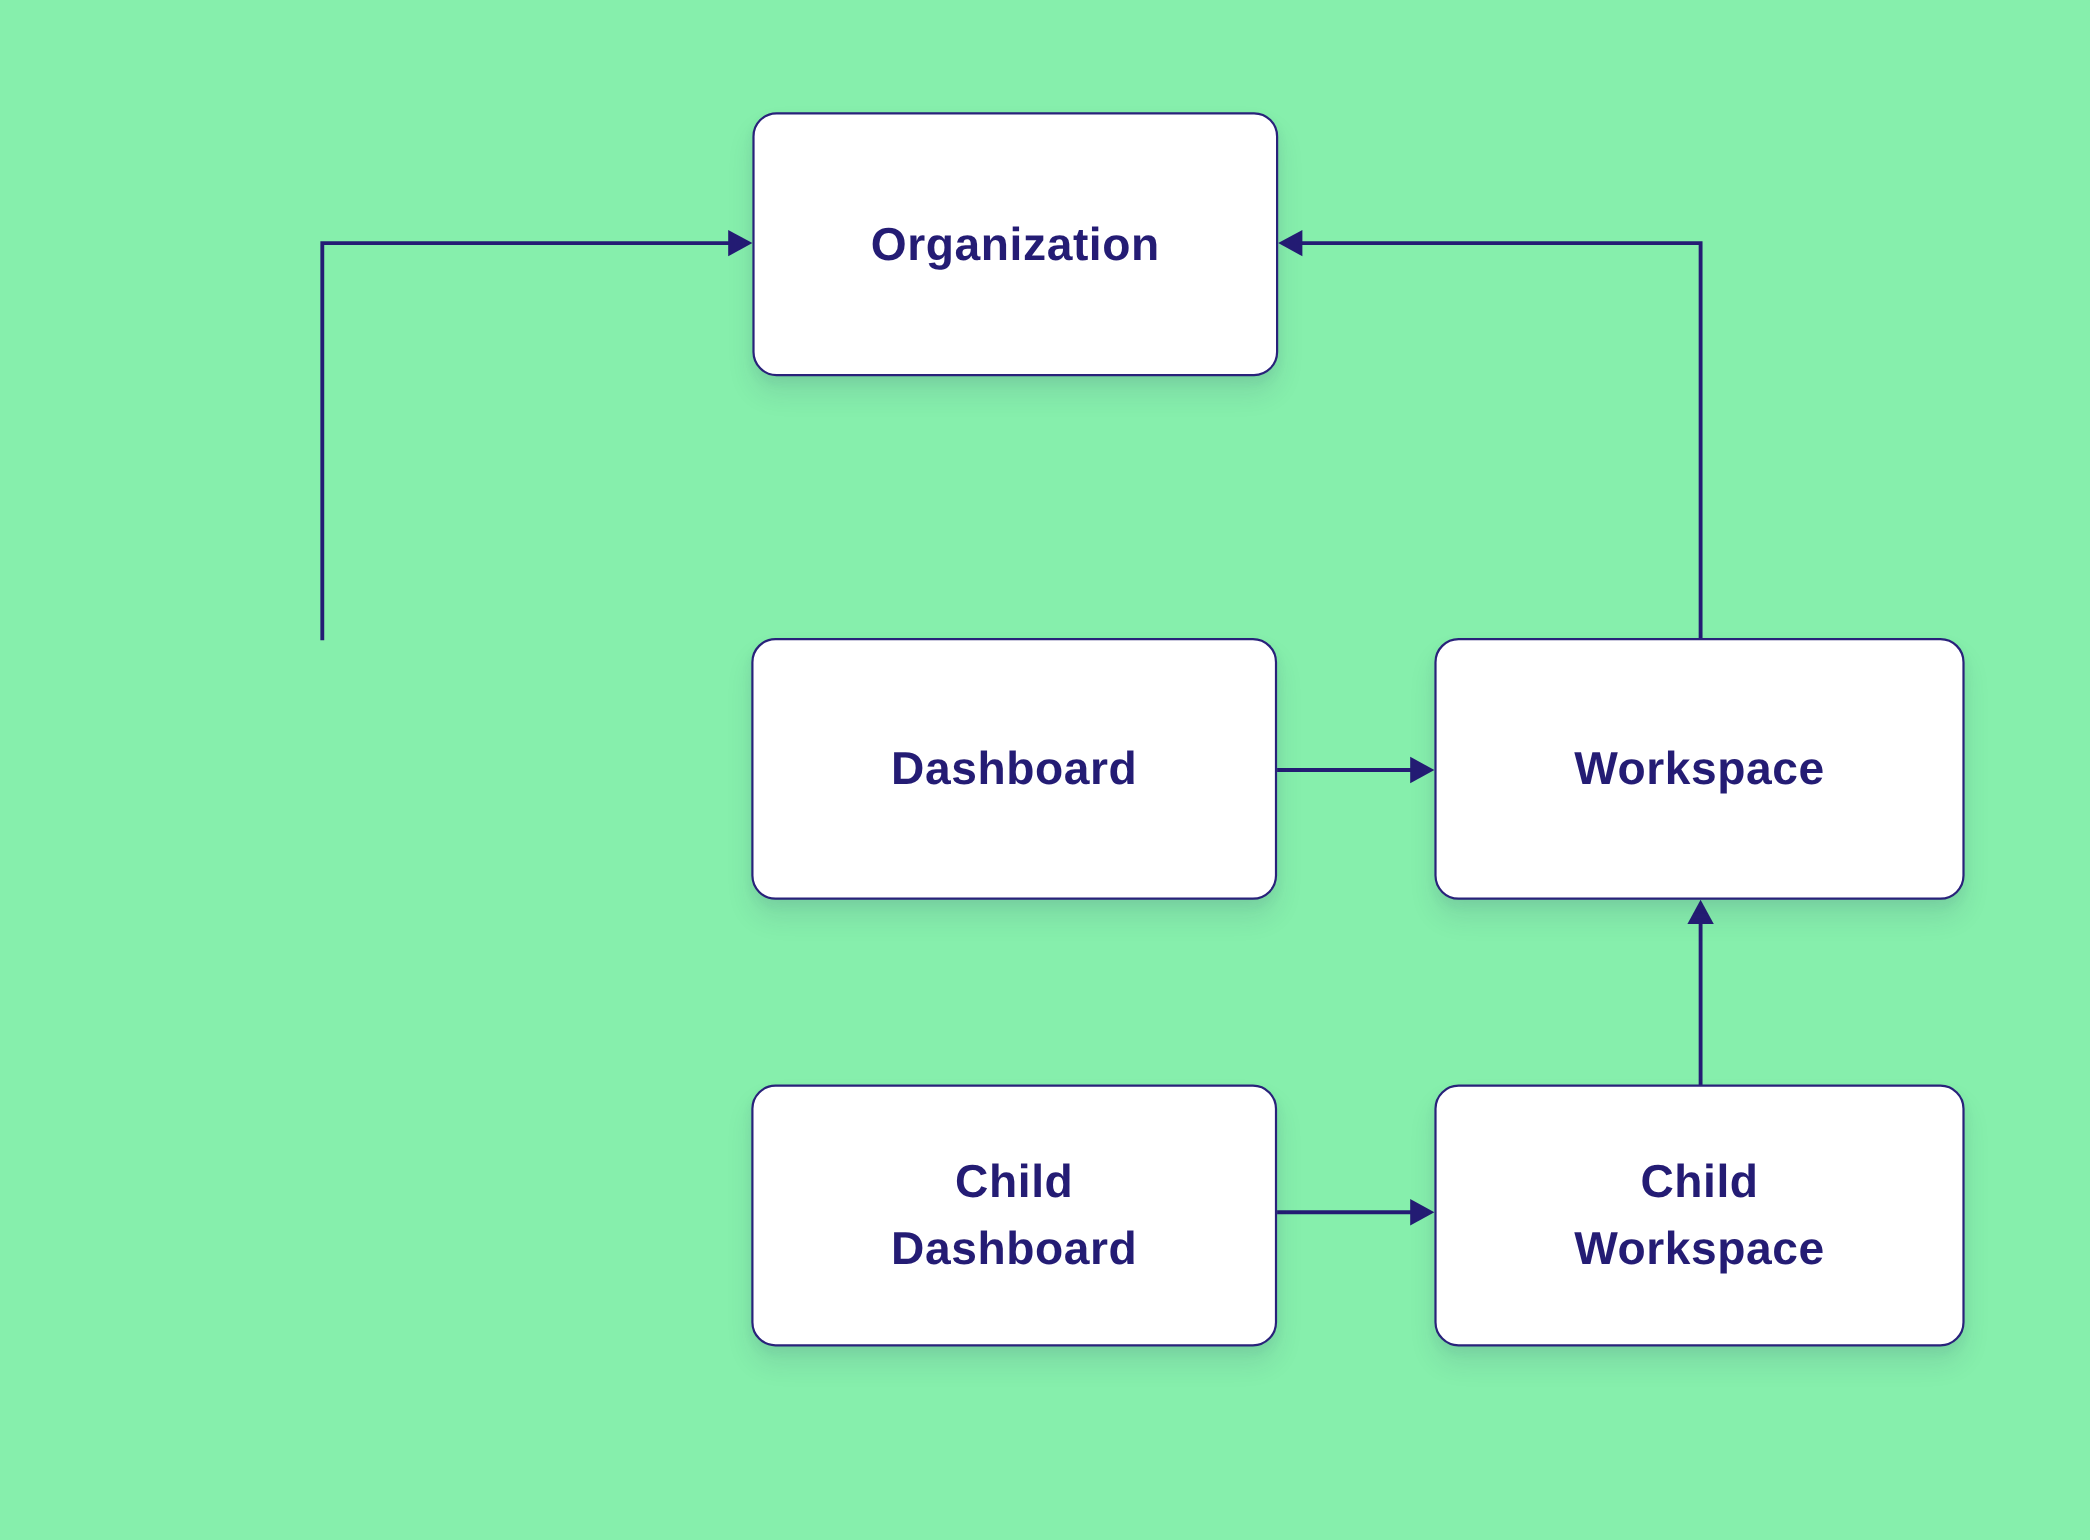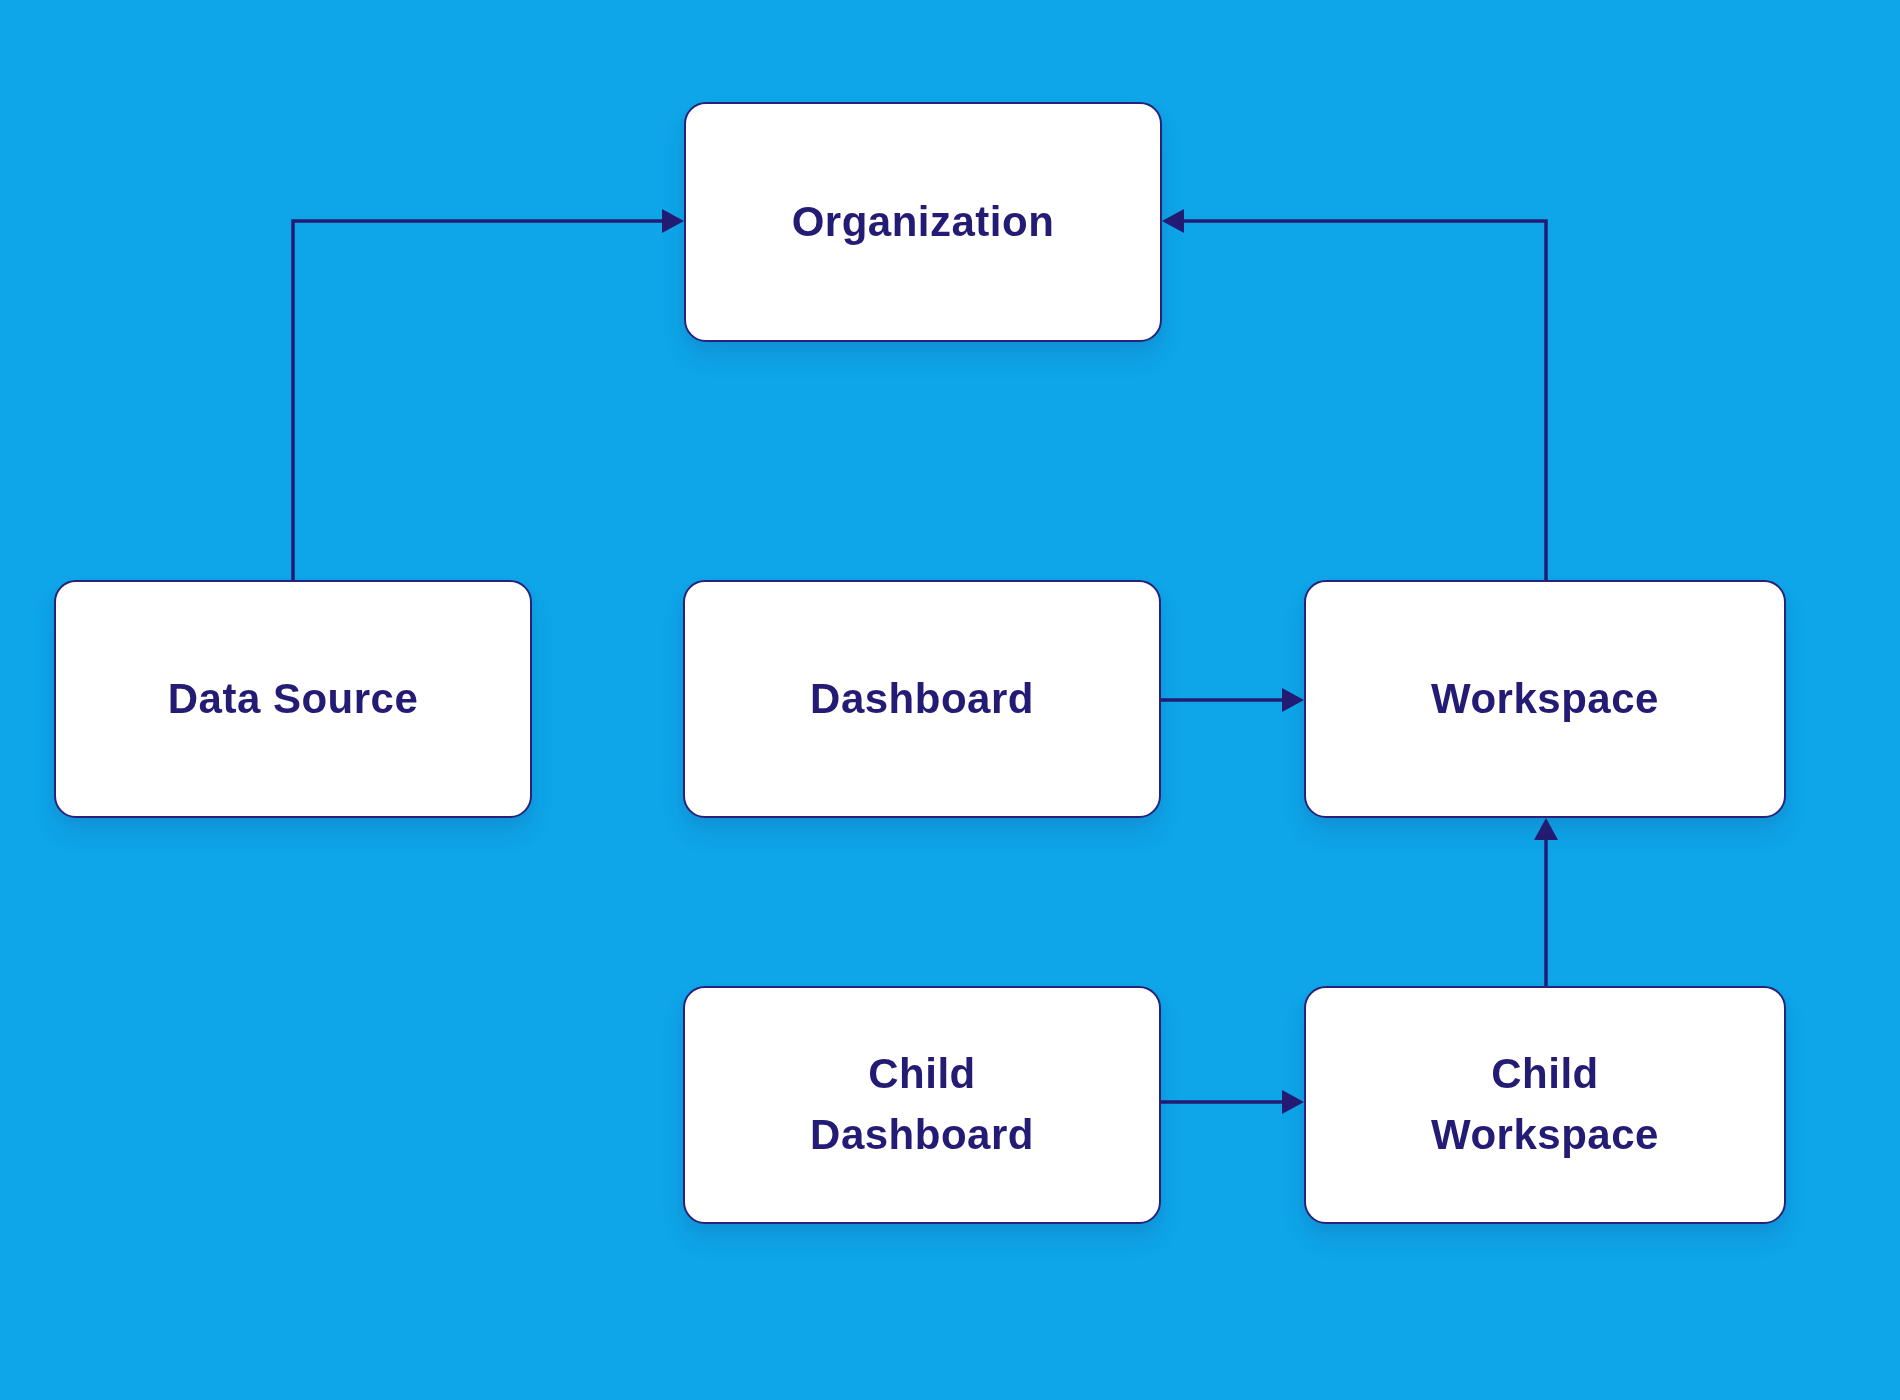--- a/index.html
+++ b/index.html
@@ -8,21 +8,21 @@
   }
   body {
     width: 1900px;
     height: 1400px;
     font-family: "Liberation Sans", sans-serif;
   }
   .canvas {
     position: relative;
     width: 1900px;
     height: 1400px;
-    background: #0ea5e9;
+    background: #86efac;
     overflow: hidden;
   }
   .edges {
     position: absolute;
     left: 0;
     top: 0;
     width: 1900px;
     height: 1400px;
     display: block;
   }
@@ -78,25 +78,20 @@
     <path d="M 1546 988 L 1546 840" fill="none" stroke-width="3.5" stroke="#241C74"></path>
     <polygon points="1546,818 1534,840 1558,840" fill="#241C74"></polygon>
   </svg>
 
   <div class="node" id="node-organization">
     <div class="label">
       <span>Organization</span>
     </div>
   </div>
 
-  <div class="node" id="node-data-source">
-    <div class="label">
-      <span>Data Source</span>
-    </div>
-  </div>
 
   <div class="node" id="node-dashboard">
     <div class="label">
       <span>Dashboard</span>
     </div>
   </div>
 
   <div class="node" id="node-workspace">
     <div class="label">
       <span>Workspace</span>

